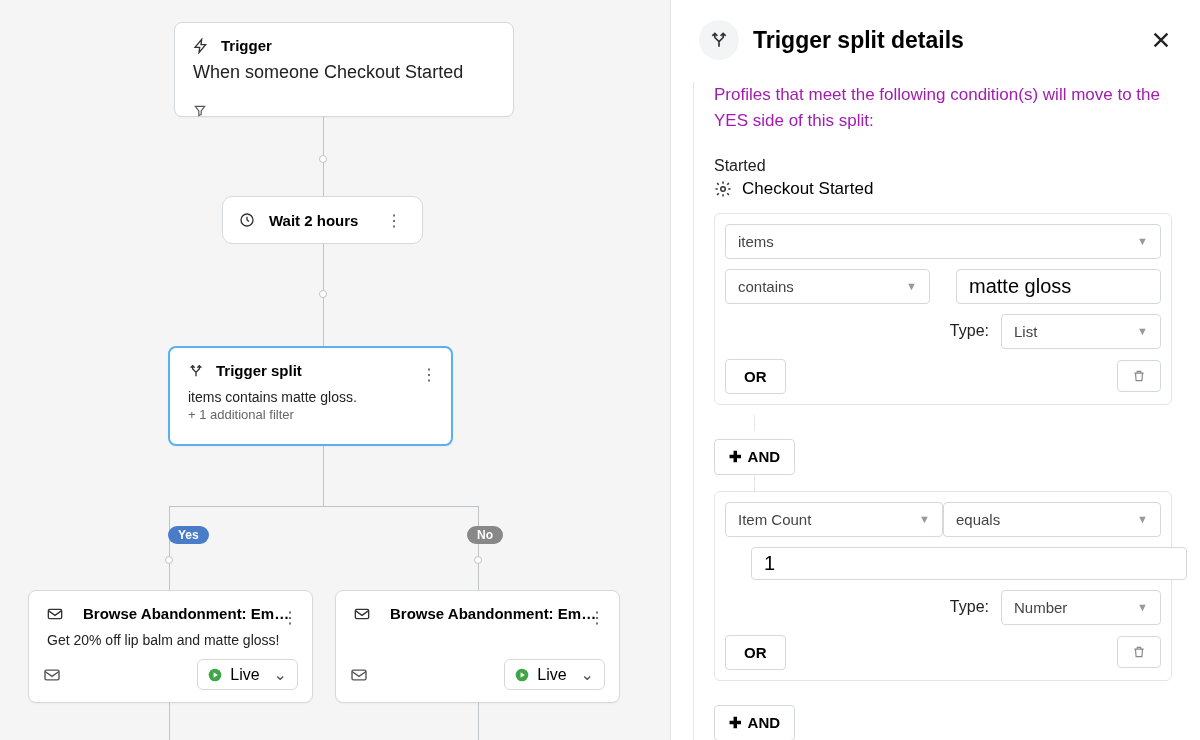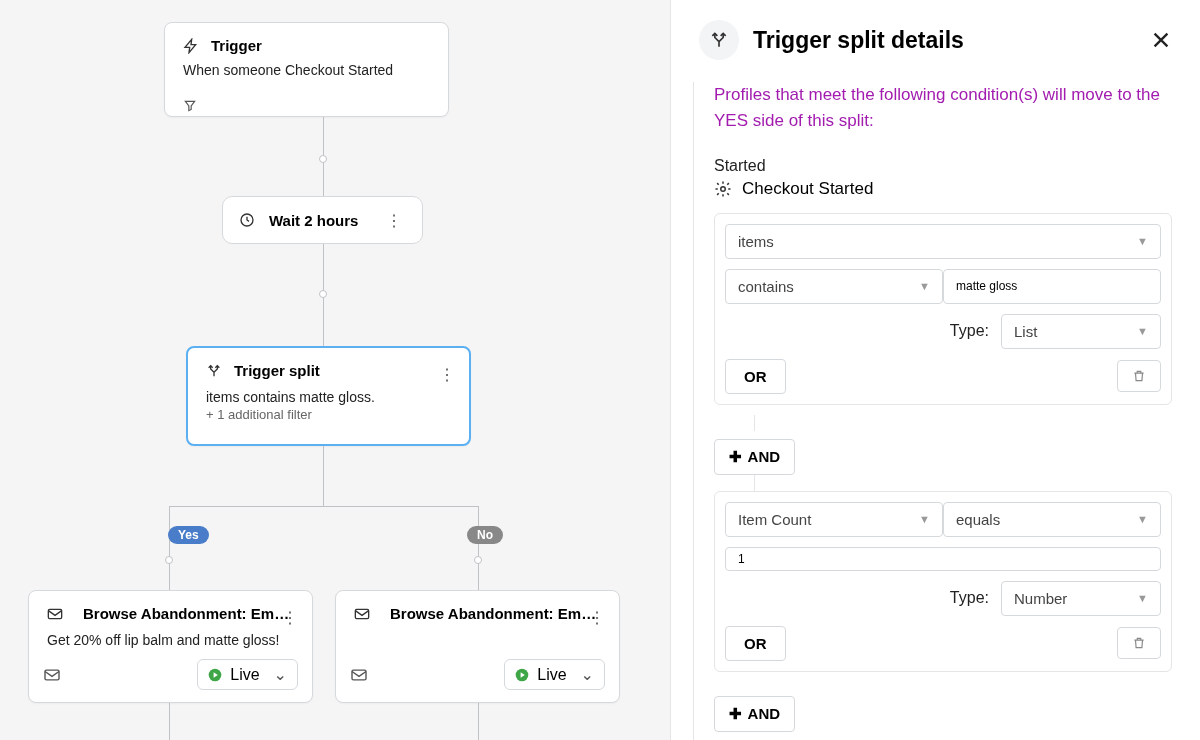--- a/index.html
+++ b/index.html
@@ -2,29 +2,29 @@
 <html><head>
   <meta charset="utf-8">
   <style>
     * { box-sizing: border-box; margin: 0; padding: 0; }
     body { font-family: -apple-system, BlinkMacSystemFont, "Segoe UI", Helvetica, Arial, sans-serif; background: #f5f5f5; width: 1200px; height: 740px; overflow: hidden; position: relative; }
     
     .canvas { position: absolute; left: 0; top: 0; width: 670px; height: 740px; background: #f5f5f5; }
     
     .card { position: absolute; background: #fff; border: 1px solid #d6d9dc; border-radius: 8px; padding: 14px 18px; box-shadow: 0 1px 2px rgba(0,0,0,0.04); }
     
-    .trigger-card { left: 164px; top: 22px; width: 285px; height: 95px; }
+    .trigger-card { left: 174px; top: 22px; width: 340px; height: 95px; }
     .trigger-card .hdr { display: flex; align-items: center; gap: 12px; font-weight: 600; font-size: 15px; margin-bottom: 8px; }
-    .trigger-card .desc { font-size: 14px; color: #222; margin-bottom: 21px; }
+    .trigger-card .desc { font-size: 18px; color: #222; margin-bottom: 21px; }
     .trigger-card .filter-ico { color: #555; }
     
     .wait-pill { position: absolute; left: 222px; top: 196px; width: 201px; height: 48px; background: #fff; border: 1px solid #d6d9dc; border-radius: 10px; display: flex; align-items: center; padding: 0 16px; gap: 14px; }
     .wait-pill .lbl { font-weight: 600; font-size: 15px; flex: 1; }
     
-    .split-card { position: absolute; left: 186px; top: 346px; width: 285px; height: 100px; border: 2px solid #5ab0f0; padding: 14px 18px; }
+    .split-card { position: absolute; left: 168px; top: 346px; width: 285px; height: 100px; border: 2px solid #5ab0f0; padding: 14px 18px; }
     .split-card .hdr { display: flex; align-items: center; gap: 12px; font-weight: 600; font-size: 15px; margin-bottom: 10px; }
     .split-card .desc { font-size: 14px; color: #222; margin-bottom: 2px; }
     .split-card .sub { font-size: 13px; color: #666; }
     
     .more-btn { position: absolute; right: 10px; top: 14px; width: 24px; height: 24px; display: flex; align-items: center; justify-content: center; cursor: pointer; color: #555; font-size: 16px; }
     
     .badge { position: absolute; padding: 2px 10px; border-radius: 10px; color: #fff; font-size: 12px; font-weight: 600; }
     .badge.yes { left: 168px; top: 526px; background: #4a7dc9; }
     .badge.no { left: 467px; top: 526px; background: #888; }
     
@@ -59,21 +59,21 @@
     .panel-hdr .close { font-size: 28px; cursor: pointer; color: #222; line-height: 1; }
     
     .panel-body { border-left: 1px solid #e5e5e5; padding-left: 20px; margin-left: -6px; }
     .panel-body .intro { font-size: 17px; line-height: 1.55; color: #a21caf; margin-bottom: 22px; }
     .metric-label { font-size: 16px; color: #222; margin-bottom: 4px; }
     .metric-row { display: flex; align-items: center; gap: 10px; font-size: 17px; margin-bottom: 14px; }
     
     .cond-group { border: 1px solid #e5e5e5; border-radius: 6px; padding: 10px; margin-bottom: 10px; }
     .select-like { border: 1px solid #d6d9dc; border-radius: 4px; padding: 8px 12px; font-size: 15px; background: #fff; display: flex; align-items: center; justify-content: space-between; cursor: pointer; color: #444; text-align: right; }
     .select-like .caret { color: #999; font-size: 11px; }
-    .text-input { border: 1px solid #d6d9dc; border-radius: 4px; padding: 4px 12px; font-size: 12px; width: 100%; font-family: inherit; }
+    .text-input { border: 1px solid #d6d9dc; border-radius: 4px; padding: 4px 12px; font-size: 20px; width: 100%; font-family: inherit; margin-left: 26px; }
     
     .row { display: flex; margin-bottom: 10px; }
     .row > * { flex: 1; }
     .type-row { display: flex; align-items: center; justify-content: flex-end; gap: 12px; margin-bottom: 10px; font-size: 16px; color: #222; }
     .type-row .select-like { width: 160px; }
     .or-row { display: flex; justify-content: space-between; align-items: center; }
     .or-btn { border: 1px solid #d6d9dc; border-radius: 4px; padding: 8px 18px; font-size: 15px; font-weight: 600; cursor: pointer; background: #fff; }
     .trash-btn { border: 1px solid #d6d9dc; border-radius: 4px; padding: 8px 14px; cursor: pointer; background: #fff; color: #888; }
     
     .and-pill { display: inline-flex; align-items: center; gap: 6px; border: 1px solid #d6d9dc; border-radius: 4px; padding: 8px 14px; font-size: 15px; font-weight: 600; cursor: pointer; background: #fff; margin: 8px 0 14px 0; }

